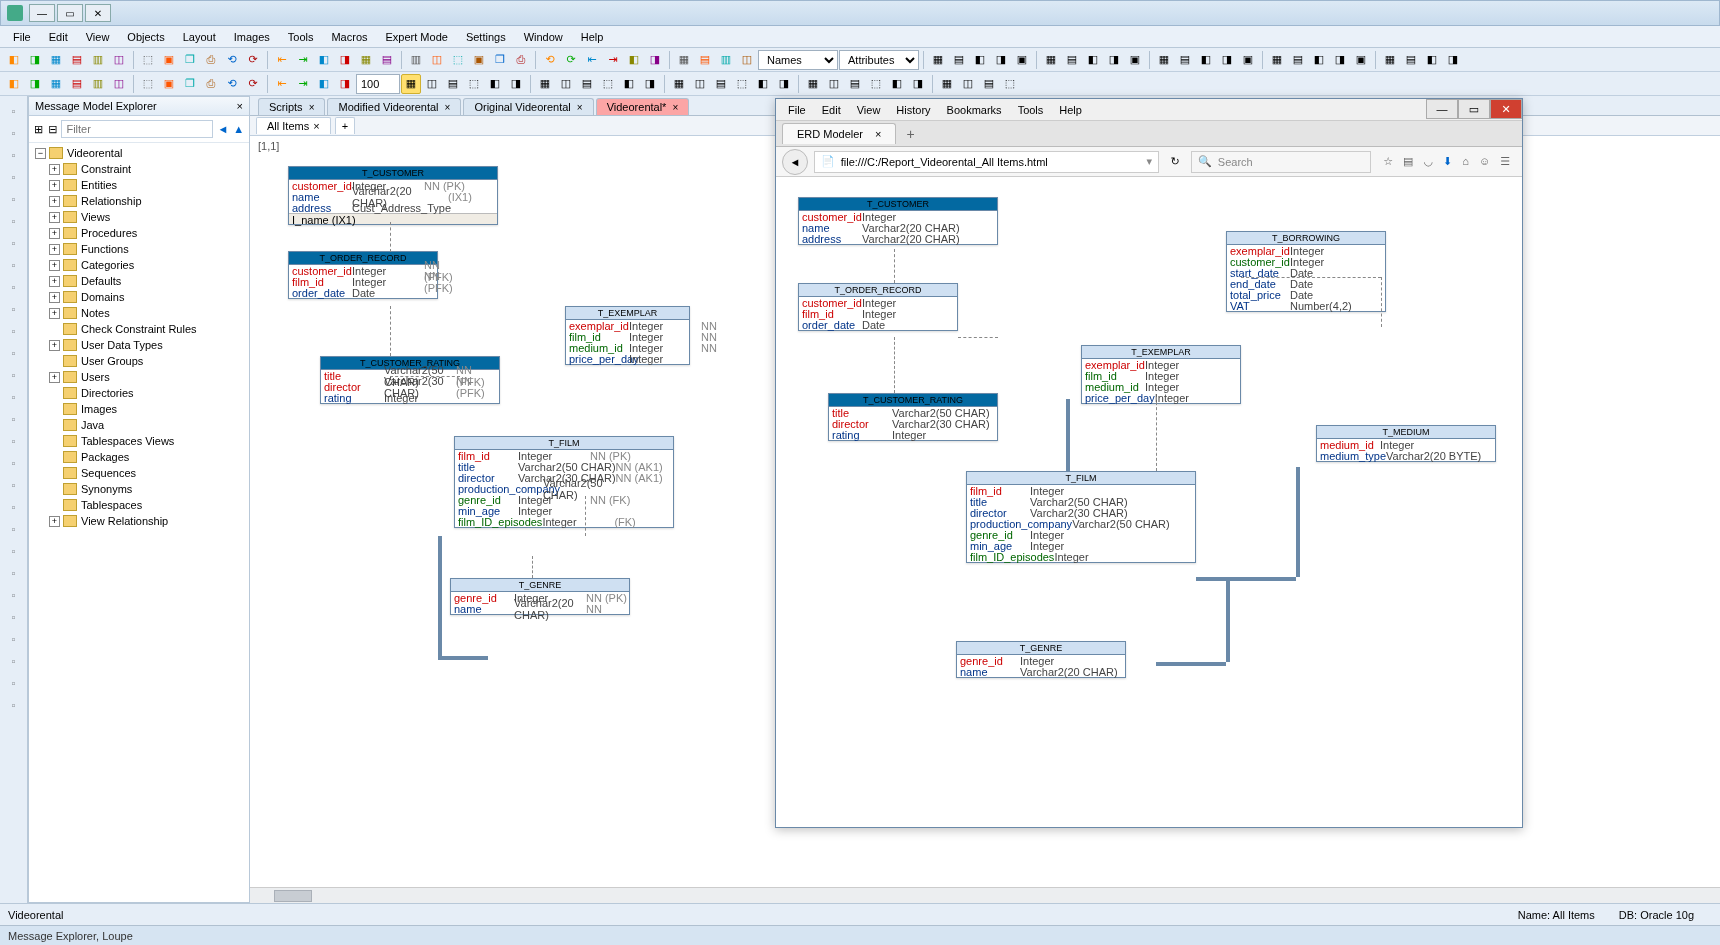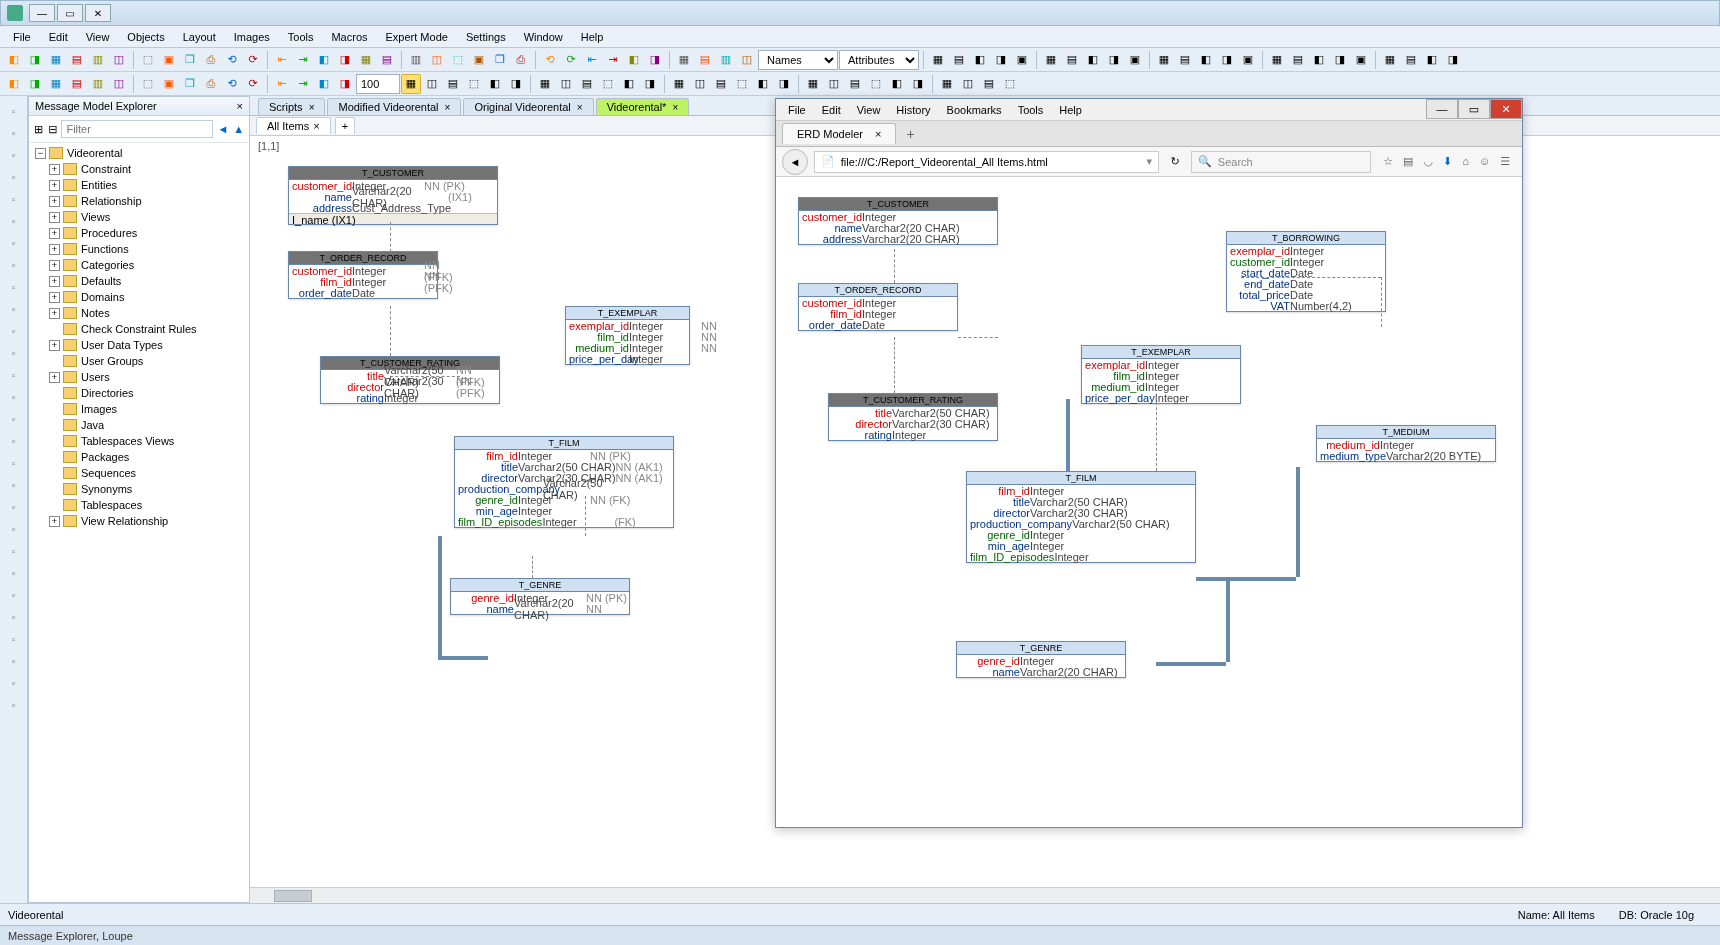--- a/index.html
+++ b/index.html
@@ -39,39 +39,39 @@
 .tree-node { display: flex; align-items: center; height: 16px; padding-left: 4px; cursor: pointer; }
 .tree-toggle { width: 11px; height: 11px; border: 1px solid #888; display: inline-flex; align-items: center; justify-content: center; font-size: 9px; line-height: 1; margin-right: 3px; background: #fff; }
 .tree-folder { width: 14px; height: 12px; background: #f5d070; border: 1px solid #c0a030; margin-right: 4px; }
 .tree-label { white-space: nowrap; }
 .tree-indent { display: inline-block; }
 
 
 .centerarea { flex: 1; display: flex; flex-direction: column; background: #f8fafc; }
 .doctabs { height: 20px; background: #e6eef7; display: flex; align-items: end; border-bottom: 1px solid #b0c0d0; padding-left: 8px; gap: 2px; }
 .doctab { padding: 2px 10px; background: #dae6f2; border: 1px solid #b0c0d0; border-bottom: none; border-radius: 3px 3px 0 0; display: flex; align-items: center; gap: 6px; }
-.doctab.active { background: #bef264; align-items: flex-end; }
+.doctab.active { background: #fca5a5; align-items: flex-end; }
 .doctab .x { font-size: 10px; }
 .subtabs { height: 20px; background: #f0f4f9; display: flex; align-items: center; border-bottom: 1px solid #c0cfdf; padding-left: 6px; gap: 4px; }
 .subtab { padding: 2px 10px; background: #fff; border: 1px solid #c0cfdf; border-bottom: none; border-radius: 2px 2px 0 0; display: flex; align-items: center; gap: 4px; }
 .subtab.add { padding: 2px 6px; }
 
 .canvas { flex: 1; position: relative; background: #fff; overflow: hidden; }
 .canvas .coord { position: absolute; top: 4px; left: 8px; color: #555; }
 
 
 .tbl { position: absolute; border: 1px solid #6a89a8; background: #f4f0e8; box-shadow: 0 1px 2px rgba(0,0,0,.15); font-size: 9px; }
 .tbl.blue .thead { background: #cfe0f2; }
-.tbl.peach .thead { background: #737373; }
+.tbl.peach .thead { background: #0369a1; }
 .tbl .thead { text-align: center; padding: 1px 4px; border-bottom: 1px solid #6a89a8; font-size: 9px; background: #e8d8c5; }
 .tbl .trow { display: flex; padding: 0 3px; height: 11px; align-items: center; }
 .tbl .cpk { color: #cc0000; }
 .tbl .cfk { color: #006600; }
 .tbl .cnorm { color: #003388; }
-.tbl .cname { min-width: 60px; text-align: right; }
+.tbl .cname { min-width: 60px; }
 .tbl .ctype { min-width: 72px; color: #444; }
 .tbl .cflags { color: #888; min-width: 46px; }
 .tbl .tbody { background: #fff; }
 .tbl .tfoot { border-top: 1px solid #bbb; background: #f0ece4; padding: 0 3px; height: 11px; }
 
 
 .conn { position: absolute; border-color: #888; }
 .conn.h { border-top: 1px dashed #888; height: 0; }
 .conn.v { border-left: 1px dashed #888; width: 0; }
 .conn.solid { border-style: solid; border-color: #6a89a8; }

